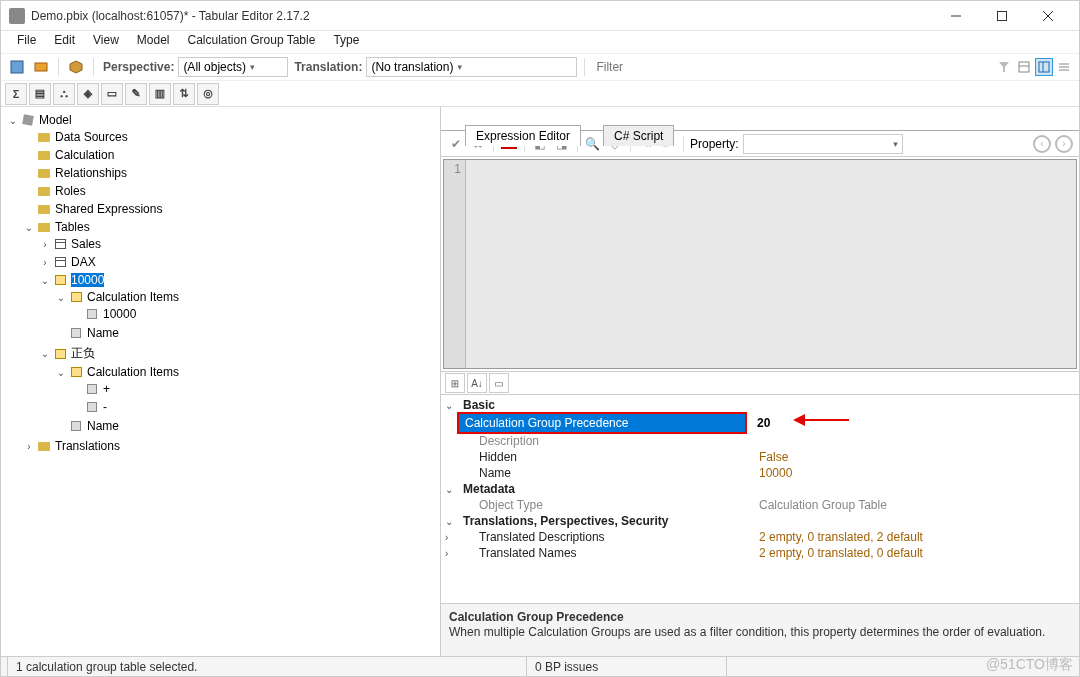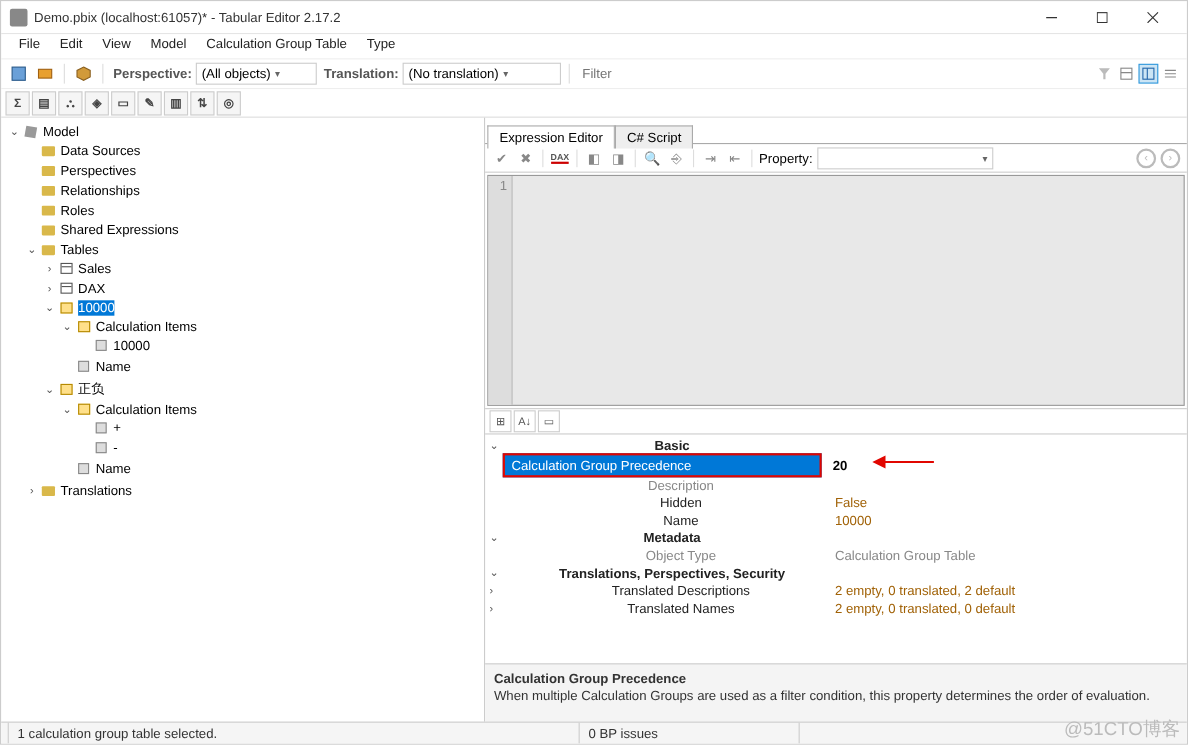--- a/index.html
+++ b/index.html
@@ -34,55 +34,55 @@
 .tree .expander { width: 12px; display: inline-block; text-align: center; color: #555; font-size: 10px; cursor: default; }
 .tree .ico { width: 14px; height: 14px; display: inline-flex; align-items: center; justify-content: center; margin-right: 2px; }
 .folder { background: #d9b84a; width: 12px; height: 9px; border-radius: 1px; }
 .cube { background: #999; width: 10px; height: 10px; transform: rotate(10deg); }
 .tbl { border: 1px solid #555; background: #fff; width: 11px; height: 10px; display: inline-block; position: relative; }
 .tbl::before { content:""; position:absolute; top:2px; left:0; right:0; height:1px; background:#555; }
 .calc-grp { background: #ffe08a; border: 1px solid #b58900; width: 11px; height: 10px; }
 .col-ico { width: 10px; height: 10px; background: #ddd; border: 1px solid #888; }
 .right-pane { flex: 1; display: flex; flex-direction: column; }
 .tabs { height: 24px; display: flex; align-items: flex-end; border-bottom: 1px solid #aaa; padding-left: 2px; gap: 0; }
-.tab { border: 1px solid #aaa; border-bottom: none; padding: 3px 10px; background: #eee; position: relative; top: 5px; }
+.tab { border: 1px solid #aaa; border-bottom: none; padding: 3px 10px; background: #eee; position: relative; top: 16px; margin-left: 22px; }
 .tab.active { background: #fff; }
 .editor-tools { height: 26px; display: flex; align-items: center; padding: 0 6px; gap: 4px; border-bottom: 1px solid #ccc; }
 .et-ico { width: 18px; height: 18px; display: flex; align-items: center; justify-content: center; color: #888; }
 .et-sep { width: 1px; height: 16px; background: #ddd; margin: 0 2px; }
 .prop-dd { width: 160px; height: 20px; border: 1px solid #ccc; background: #fff; display: flex; align-items: center; justify-content: flex-end; padding: 0 4px; }
 .prop-dd .caret { font-size: 9px; color: #666; }
 .nav-arrows { margin-left: auto; display: flex; gap: 4px; }
 .nav-arrows .circ { width: 18px; height: 18px; border: 2px solid #bbb; border-radius: 50%; display: flex; align-items: center; justify-content: center; color: #bbb; font-size: 10px; }
 .code-area { flex: 0 0 210px; background: #e8e8e8; border: 1px solid #999; margin: 2px; display: flex; }
 .gutter { width: 22px; background: #ddd; border-right: 1px solid #bbb; padding-top: 2px; font-size: 11px; color: #888; text-align: right; padding-right: 4px; }
 .code-body { flex: 1; }
 .props-tools { height: 24px; display: flex; align-items: center; padding: 0 4px; gap: 2px; border-top: 1px solid #ccc; border-bottom: 1px solid #ccc; }
 .pt-btn { width: 20px; height: 20px; border: 1px solid #ccc; display: flex; align-items: center; justify-content: center; font-size: 10px; color: #555; }
 .props-grid { flex: 1; overflow: auto; padding: 2px 0; }
 .prop-row { display: flex; align-items: center; padding: 1px 4px; }
 .prop-row .exp { width: 14px; color: #555; font-size: 10px; }
-.prop-row .pname { width: 300px; padding-left: 4px; color: #222; text-align: center; }
+.prop-row .pname { width: 300px; padding-left: 4px; color: #222; }
 .prop-row .pval { flex: 1; color: #a16207; position: relative; }
 .prop-row.cat .pname { font-weight: 700; }
 .prop-row.sub .pname { padding-left: 20px; }
 .prop-row.dim .pname { color: #888; }
 .prop-row.dim .pval { color: #888; }
 .highlight-box { border: 2px solid #e10600; background: #0078d7; color: #fff; padding: 2px 6px; margin: -1px 4px -1px 16px; width: 290px; }
 .highlight-row { display: flex; align-items: center; position: relative; }
 .highlight-row .pval { font-weight: 700; padding-left: 6px; }
 .arrow-ann { position: absolute; left: 350px; top: -2px; width: 60px; height: 18px; }
 .arrow-ann svg { width: 60px; height: 18px; }
 .desc-pane { border-top: 1px solid #ccc; padding: 6px 8px; background: #f4f4f4; height: 60px; }
 .desc-pane .dtitle { font-weight: 700; color: #333; }
 .desc-pane .dtext { color: #333; margin-top: 1px; }
 .statusbar { height: 20px; border-top: 1px solid #ccc; display: flex; align-items: center; padding: 0 6px; gap: 0; position: absolute; bottom: 0; left: 0; right: 0; background: #f5f5f5; }
 .status-cell { padding: 0 8px; border-right: 1px solid #ccc; height: 100%; display: flex; align-items: center; color: #333; }
 .status-cell.wide { width: 520px; border-left: 1px solid #ccc; }
-.watermark { position: absolute; right: 6px; bottom: 2px; color: #bbb; font-size: 17px; }
+.watermark { position: absolute; right: 6px; bottom: 2px; color: #bbb; font-size: 14px; }
 .checkmark { color: #888; }
 .dax-logo { font-size: 8px; font-weight: 700; color: #555; border-bottom: 2px solid #c00; line-height: 8px; }
 </style>
 </head>
 <body>
 
 <div class="titlebar">
   <div class="app-icon"></div>
   <div class="title">Demo.pbix (localhost:61057)* - Tabular Editor 2.17.2</div>
   <div class="win-controls">
@@ -131,21 +131,21 @@
         <polygon points="8,2 14,5 14,11 8,14 2,11 2,5" fill="#d19a3a" stroke="#8a6020"></polygon>
       </svg>
     </div>
   <div class="tb-sep"></div>
   <span class="tb-label">Perspective:</span>
   <div class="tb-dd" style="width:110px">
       <span>(All objects)</span>
       <span class="caret">▾</span>
     </div>
   <span class="tb-label">Translation:</span>
-  <div class="tb-dd" style="width:144px">
+  <div class="tb-dd" style="width:211px">
       <span>(No translation)</span>
       <span class="caret">▾</span>
     </div>
   <div class="tb-sep"></div>
   <input class="tb-filter" placeholder="Filter" style="">
   <div class="tb-right">
     <div class="view-btn">
         <svg width="12" height="12">
           <polygon points="1,1 11,1 7,6 7,11 5,11 5,6" fill="#bbb"></polygon>
         </svg>
@@ -205,21 +205,21 @@
                 </span>
                 <span>Data Sources</span>
               </div>
             </li>
           <li>
               <div class="row">
                 <span class="expander"></span>
                 <span class="ico">
                   <span class="folder"></span>
                 </span>
-                <span>Perspectives</span>
+                <span>Calculation</span>
               </div>
             </li>
           <li>
               <div class="row">
                 <span class="expander"></span>
                 <span class="ico">
                   <span class="folder"></span>
                 </span>
                 <span>Relationships</span>
               </div>

